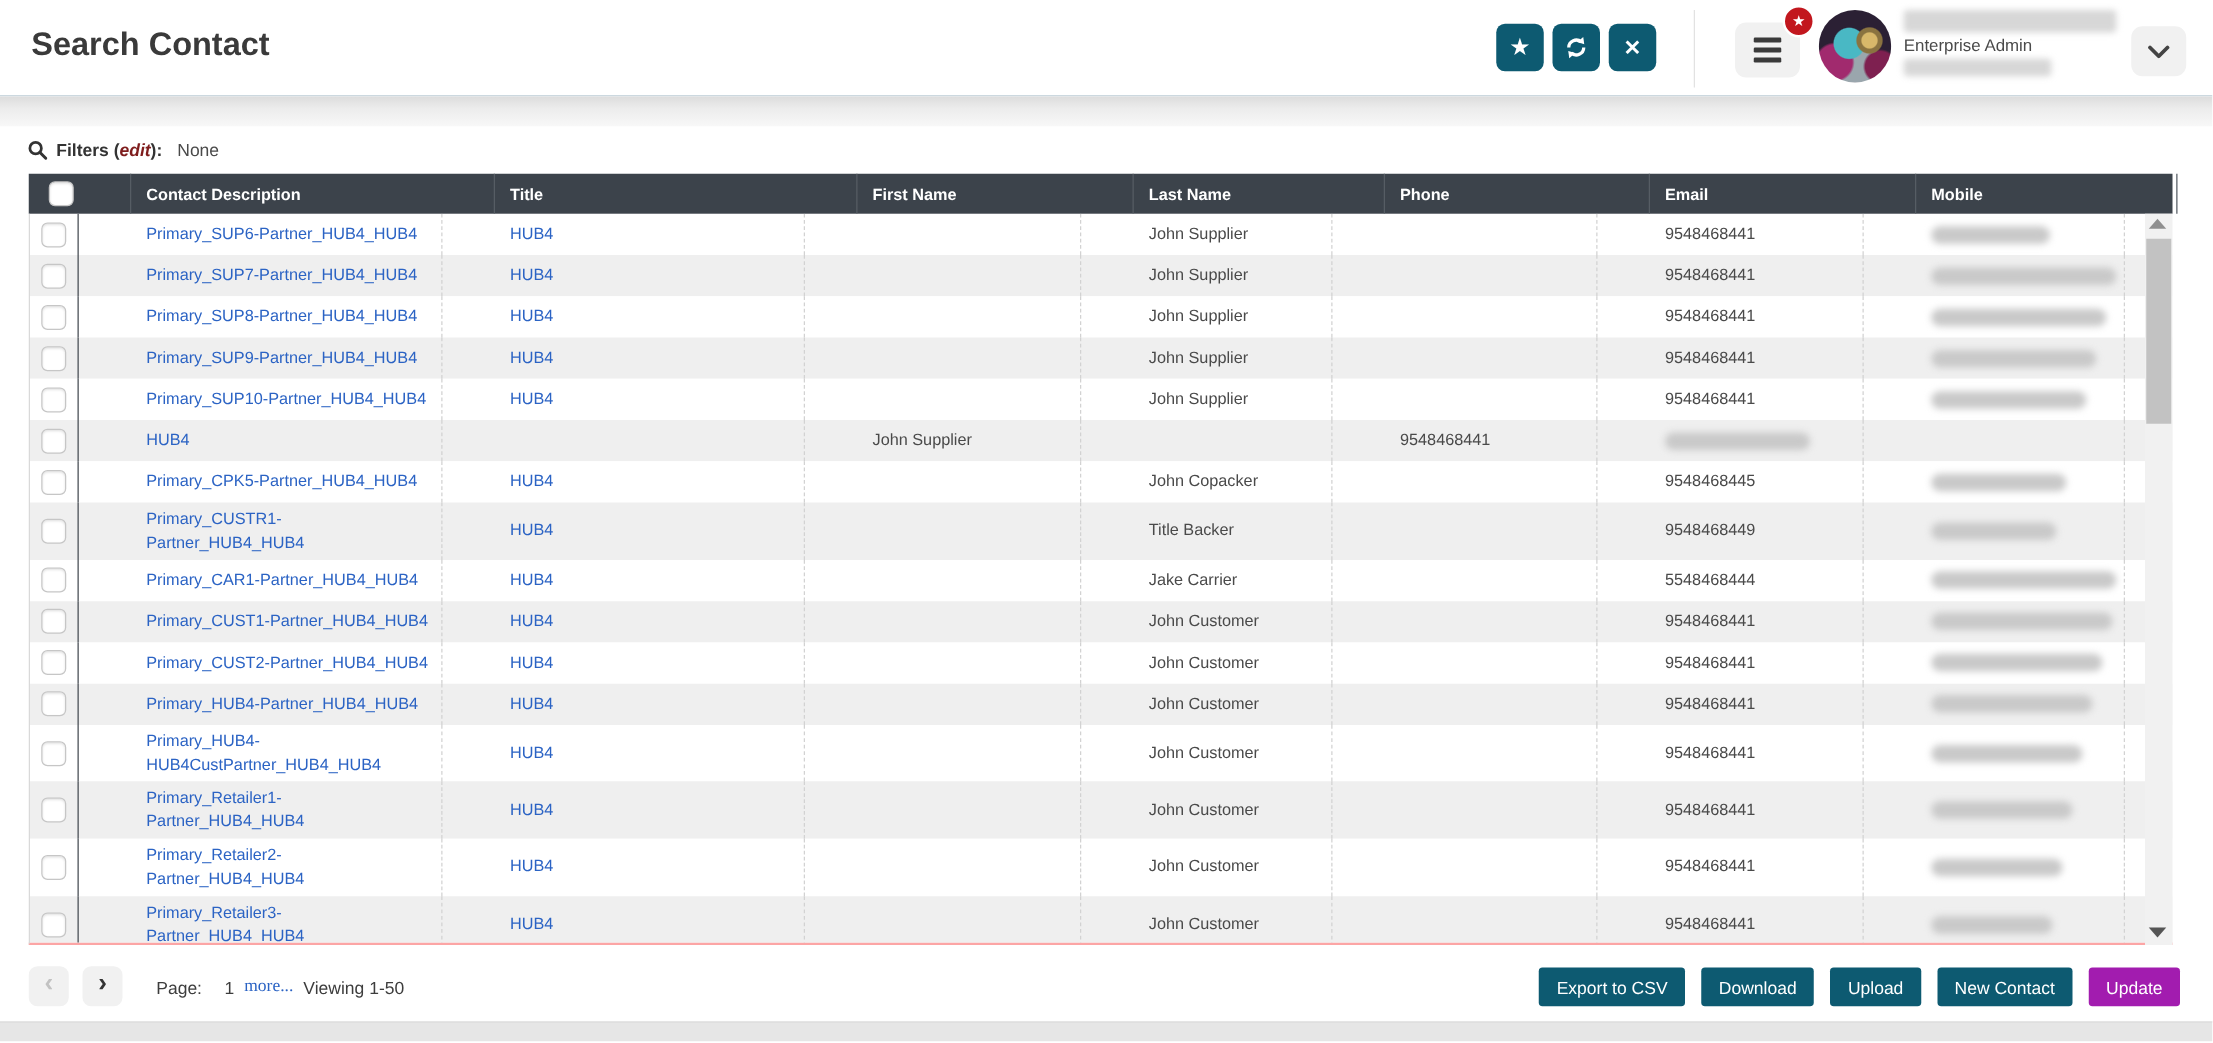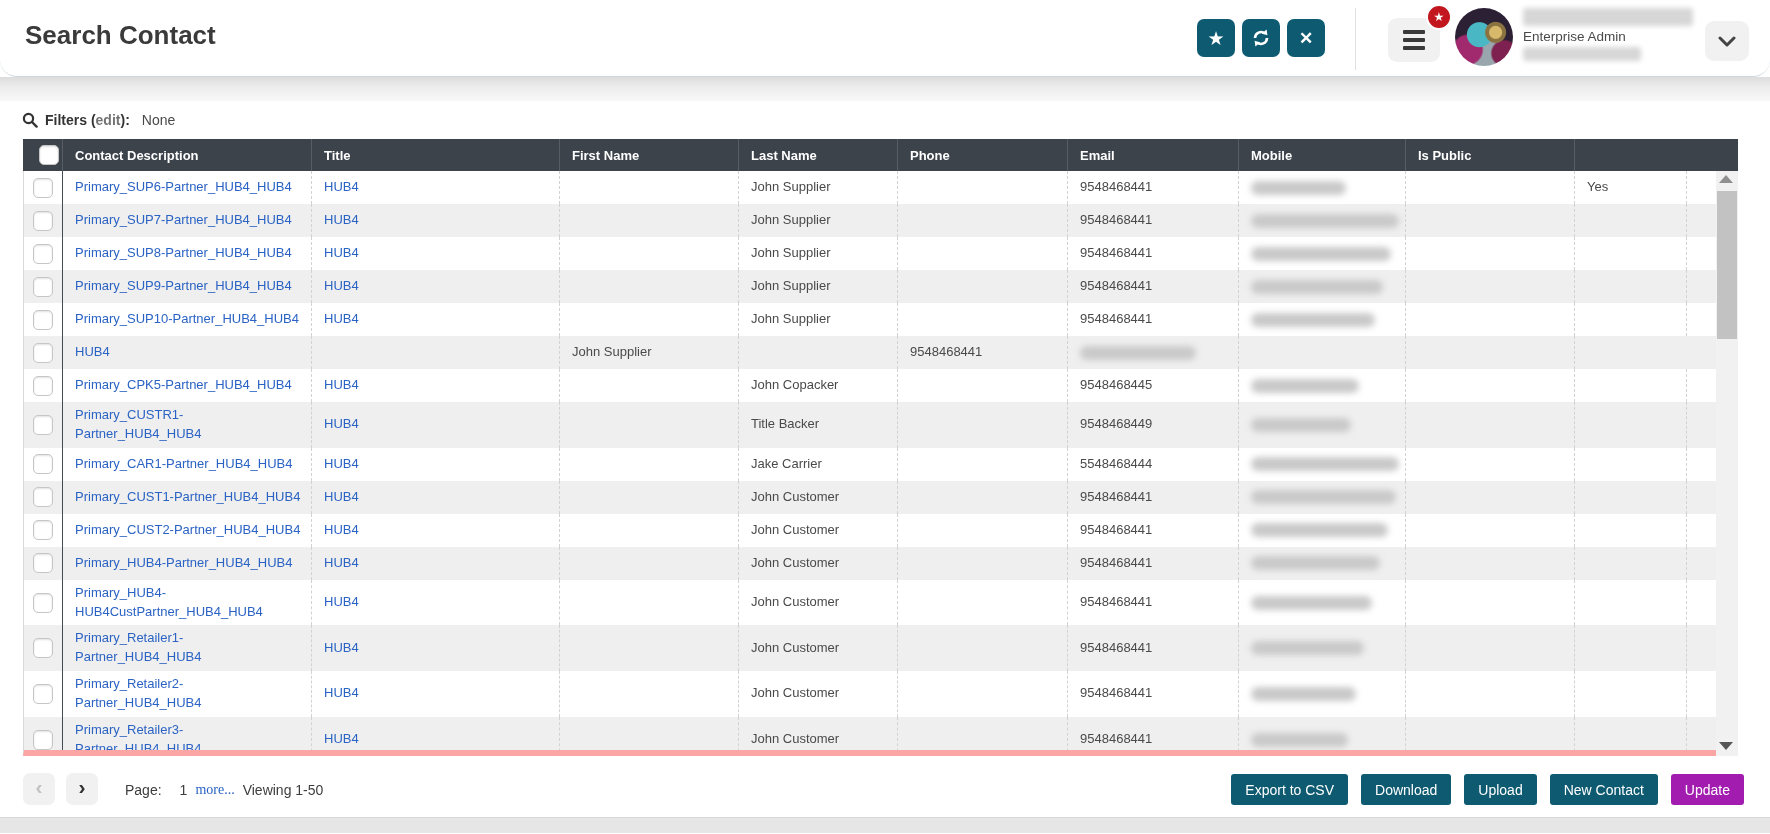--- a/index.html
+++ b/index.html
@@ -1,21 +1,21 @@
 <!DOCTYPE html>
 <html><head>
 <meta charset="utf-8">
 <style>
   * { margin:0; padding:0; box-sizing:border-box; }
   html,body { width:1770px; height:834px; overflow:hidden; background:#fff;
     font-family:"Liberation Sans", sans-serif; color:#4a4a4a; }
 
   
   .topbar { position:relative; height:77px; background:#fff; border-bottom:1px solid #ccd8df;
-    display:flex; align-items:center;border-radius:17px; }
+    display:flex; align-items:center; }
   .page-title { position:absolute; left:25px; top:20px; font-size:26px; font-weight:bold; color:#3a3a3a; }
   .tb-actions { position:absolute; left:1197px; top:19px; display:flex; gap:7px; }
   .tealbtn { width:38px; height:38px; background:#0d5a71; border:none; border-radius:7px;
     color:#fff; display:flex; align-items:center; justify-content:center; cursor:pointer; }
   .tealbtn .star { font-size:19px; line-height:1; }
   .tealbtn .x { font-size:17px; font-weight:bold; line-height:1; }
   .tb-divider { position:absolute; left:1355px; top:8px; height:62px; width:1px; background:#e2e2e2; }
   .hamb-wrap { position:absolute; left:1388px; top:18px; }
   .hamb { width:52px; height:44px; background:#f1f1f1; border:none; border-radius:9px;
     display:flex; flex-direction:column; gap:4px; align-items:center; justify-content:center; cursor:pointer; }
@@ -39,33 +39,33 @@
   .user-info .b3 { width:118px; height:14px; }
   .chev-btn { position:absolute; left:1705px; top:21px; width:44px; height:40px; background:#f1f1f1;
     border:none; border-radius:9px; display:flex; align-items:center; justify-content:center; cursor:pointer; }
 
   .band { height:24px; background:linear-gradient(180deg,#dcdcdc 0,#ececec 40%,#f8f8f8 100%); }
 
   
   .filters { height:38px; display:flex; align-items:center; padding-left:22px; font-size:14px; color:#333; }
   .filters .f-label { font-weight:bold; margin-left:7px; }
   .filters .f-paren { font-weight:bold; }
-  .filters a.f-edit { color:#737373; font-weight:bold; text-decoration:none; cursor:pointer; }
+  .filters a.f-edit { color:#7f1d1d; font-weight:bold; text-decoration:none; cursor:pointer;font-style:italic; }
   .filters .f-value { margin-left:12px; color:#4a4a4a; }
 
   
   .tablewrap { position:relative; margin-left:23px; width:1715px; }
-  .grid-row { display:grid; grid-template-columns:39px 249px 248px 179px 159px 170px 171px 167px 169px 112px 29px; }
+  .grid-row { display:grid; grid-template-columns:39px 249px 248px 179px 159px 170px 171px 167px 169px 112px 29px;gap:42px; }
   .thead { background:#3c434b; height:32px; }
   .thead .hcell { color:#fff; font-size:13px; font-weight:bold; display:flex; align-items:center;
     padding-left:12px; border-left:1px solid #565d64; cursor:pointer; }
   .thead .hcb { display:flex; align-items:center; justify-content:center; border-left:none; }
   .cbox { width:20px; height:20px; background:#fff; border:1px solid #c6c6c6; border-radius:5px;
     box-shadow:inset 0 1px 2px rgba(0,0,0,.12); cursor:pointer; }
-  .tbody { height:585px; overflow:hidden; border-left:1px solid #d9d9d9; border-bottom:6px solid #fca5a5;
+  .tbody { height:585px; overflow:hidden; border-left:1px solid #d9d9d9; border-bottom:2px solid #fca5a5;
     position:relative; width:1715px; }
   .trow { min-height:33px; font-size:13px; }
   .trow.odd  { background:#fff; }
   .trow.even { background:#efefef; }
   .tcell { display:flex; align-items:center; padding:4px 6px 4px 12px; border-right:1px dashed #d2d2d2;
     overflow:hidden; line-height:1.45; color:#4a4a4a; }
   .tcell.cb { justify-content:center; padding:0; border-right:1px solid #454b52; }
   .tcell.last { border-right:none; }
   .tcell a { color:#2b63c4; text-decoration:none; cursor:pointer; word-break:break-word; }
   .emailbar { height:14px; background:#c9c9c9; border-radius:7px; filter:blur(3px); }

